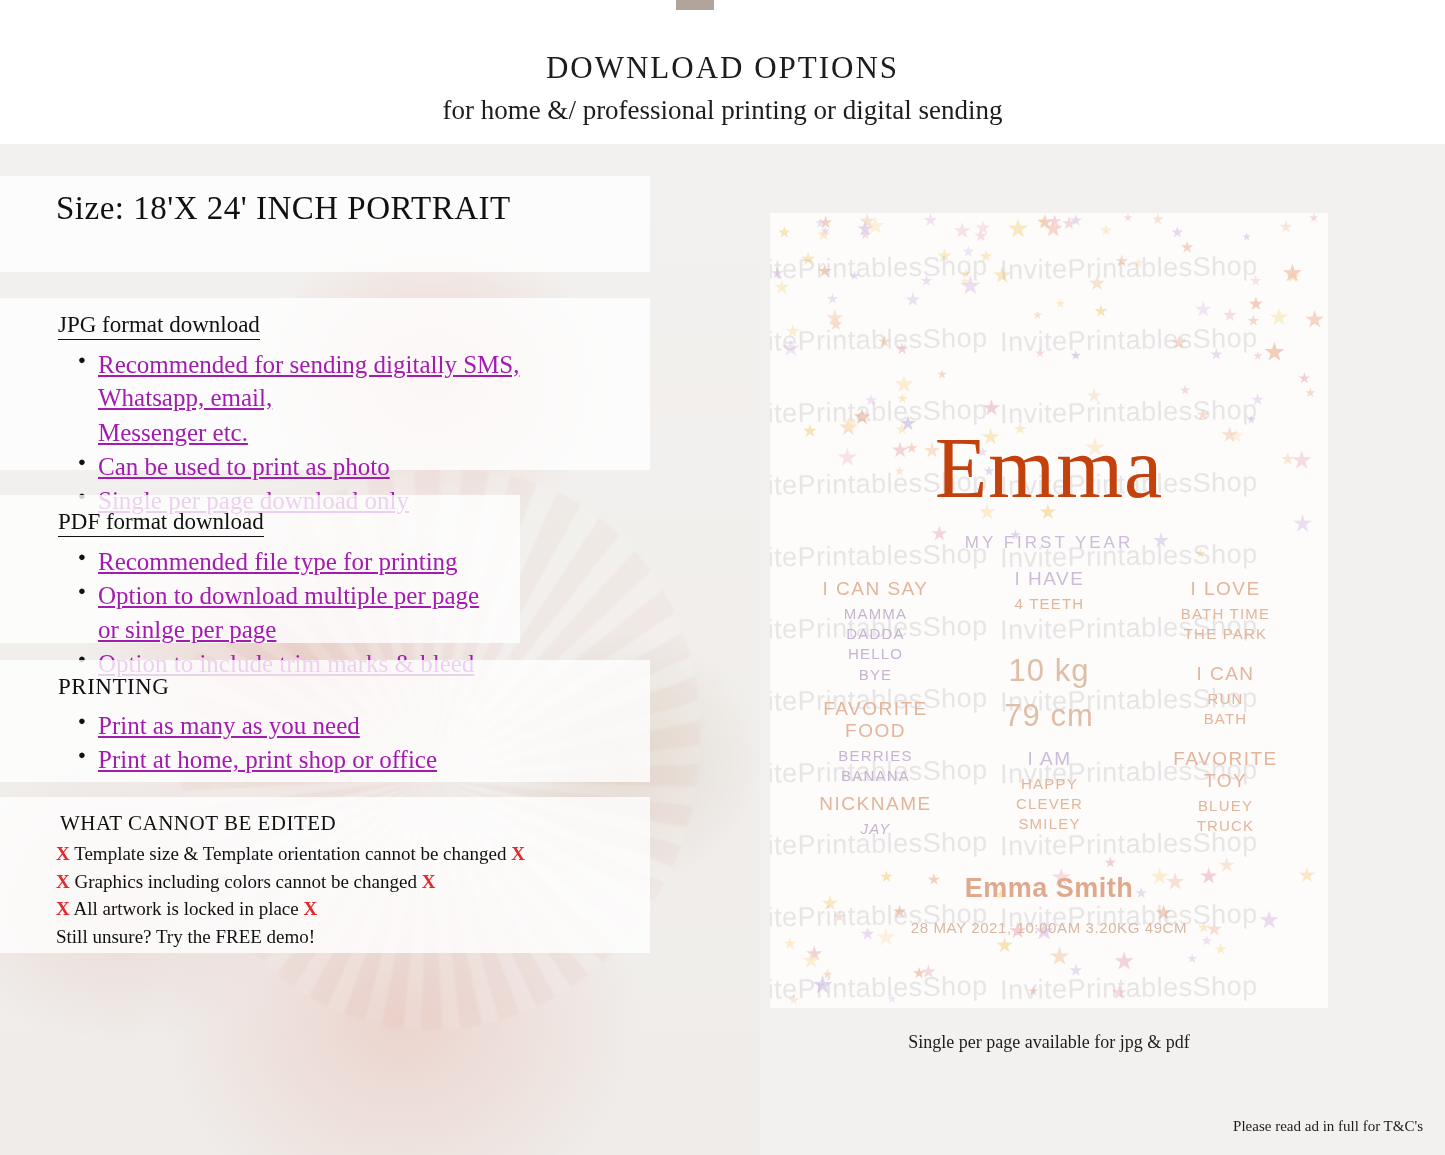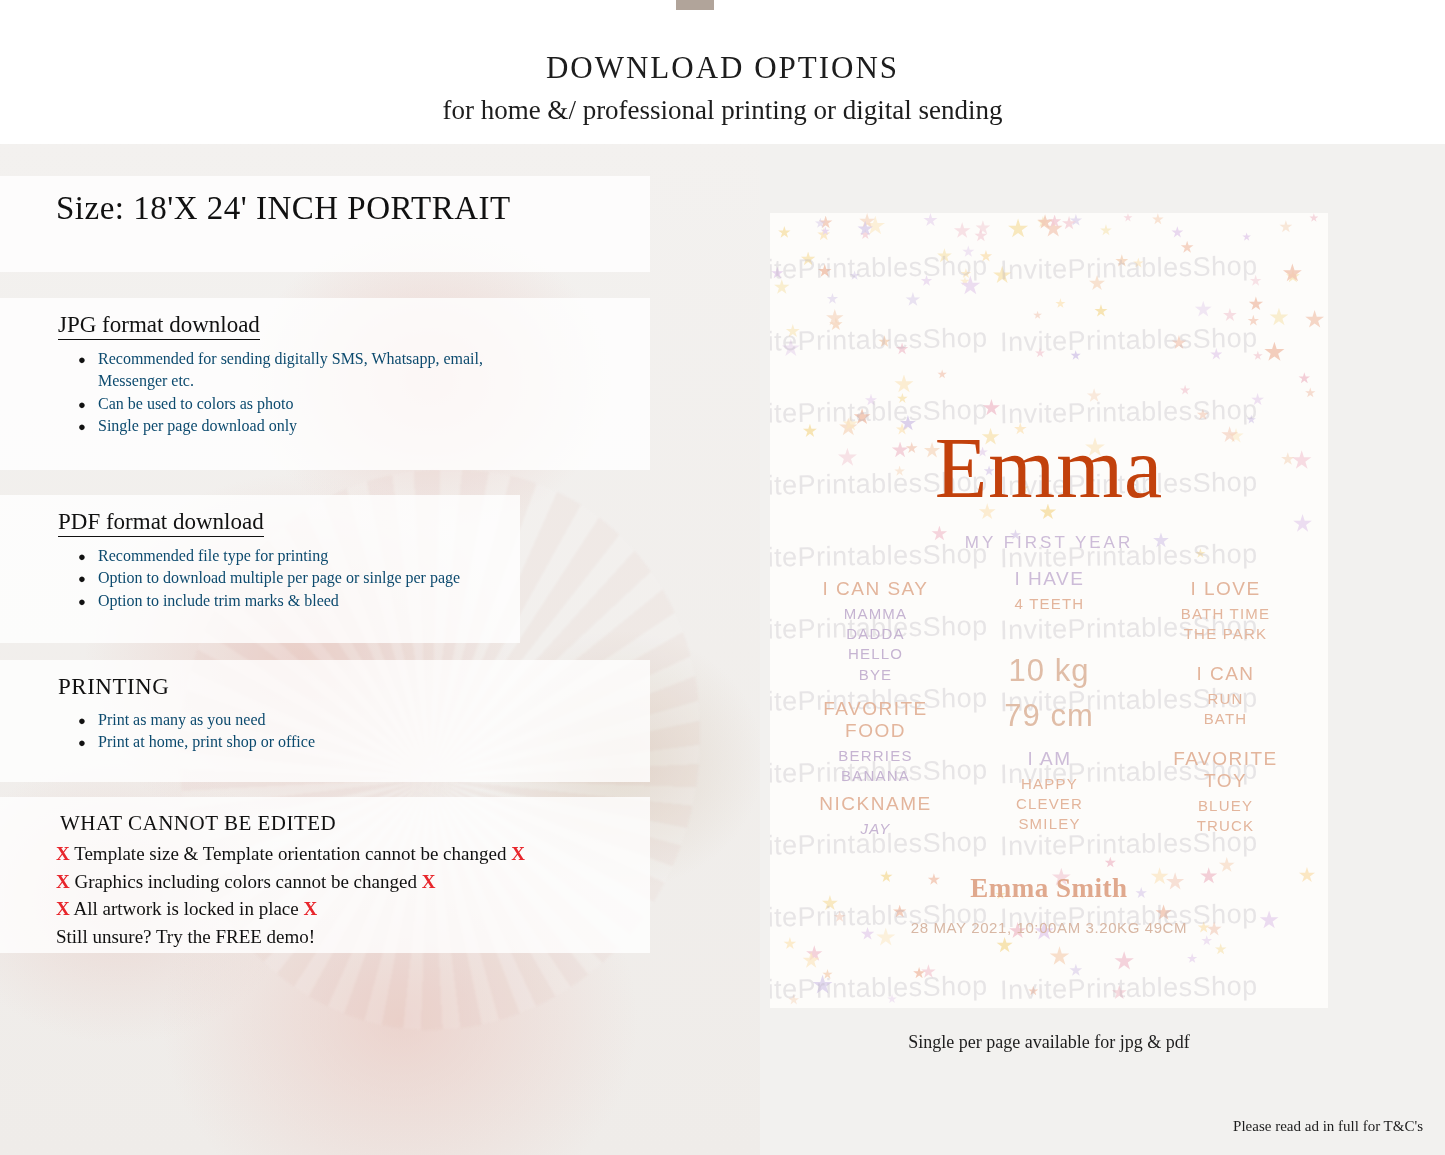--- a/index.html
+++ b/index.html
@@ -116,26 +116,27 @@
   .sec-title.plain {
     border-bottom: none;
     letter-spacing: .5px;
   }
   ul.bullets {
     margin: 0;
     padding: 0 0 0 22px;
     list-style: none;
   }
   ul.bullets li {
-    font-size: 16px;
-    color: #0c4a6e;
+    font-size: 25px;
+    color: #a21caf;
     line-height: 1.33;
     position: relative;
     padding-left: 20px;
     margin-bottom: 1px;
+    text-decoration: underline;
   }
   ul.bullets li::before {
     content: "\25CF";
     position: absolute;
     left: 0;
     top: 0;
     font-size: 13px;
     line-height: 1.9;
     color: #111;
   }
@@ -222,21 +223,21 @@
     font-family: "Liberation Sans", sans-serif;
     font-size: 31px;
     color: #e0bda7;
     letter-spacing: 1px;
   }
   .poster-fullname {
     position: absolute;
     left: 0; right: 0;
     top: 660px;
     text-align: center;
-    font-family: Liberation Serif, serif;
+    font-family: Liberation Sans, sans-serif;
     font-weight: bold;
     font-size: 27px;
     color: #e0a98e;
     letter-spacing: .5px;
   }
   .poster-details {
     position: absolute;
     left: 0; right: 0;
     top: 706px;
     text-align: center;
@@ -276,21 +277,21 @@
 
 <div class="panel size">
   <div class="size-title">Size: 18'X 24' INCH PORTRAIT</div>
 </div>
 
 <div class="panel jpg">
   <div class="sec-title">JPG format download</div>
   <ul class="bullets">
     <li>Recommended for sending digitally SMS, Whatsapp, email,</li>
     <li class="cont">Messenger etc.</li>
-    <li>Can be used to colors as photo</li>
+    <li>Can be used to print as photo</li>
     <li>Single per page download only</li>
   </ul>
 </div>
 
 <div class="panel pdf">
   <div class="sec-title">PDF format download</div>
   <ul class="bullets">
     <li>Recommended file type for printing</li>
     <li>Option to download multiple per page or sinlge per page</li>
     <li>Option to include trim marks &amp; bleed</li>

